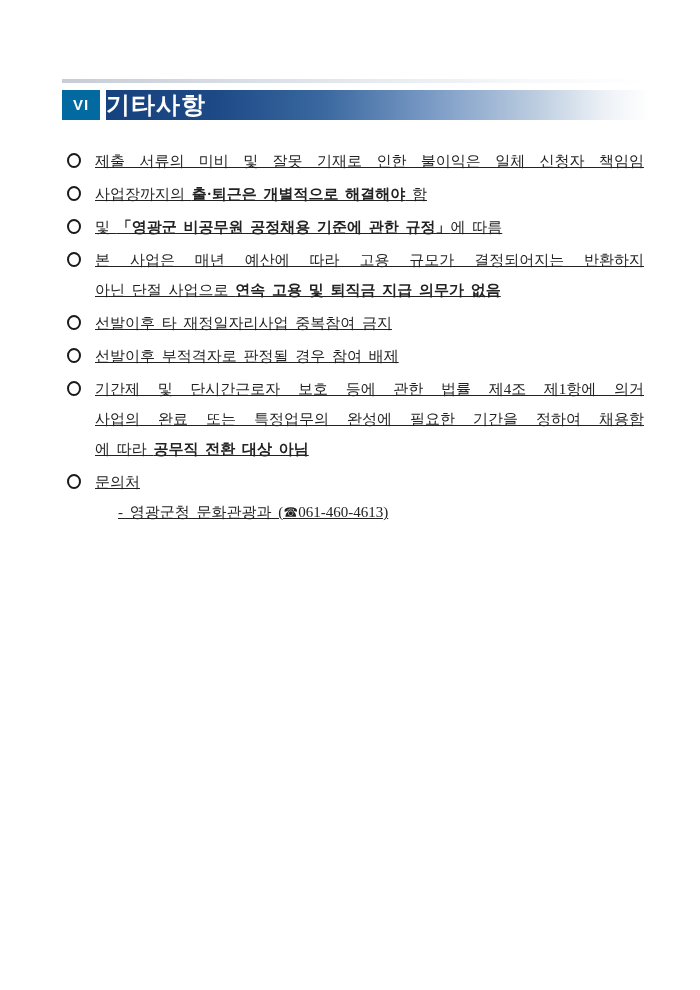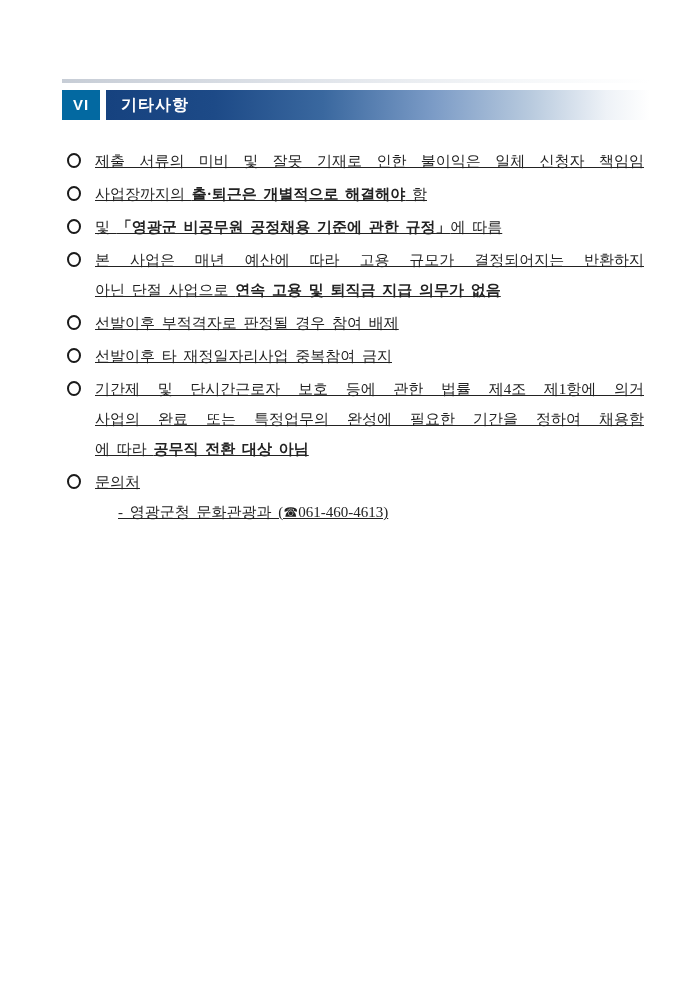--- a/index.html
+++ b/index.html
@@ -19,22 +19,22 @@
     font-weight:bold; font-size:15px; letter-spacing:1px;
     text-align:center; line-height:30px;
   }
   .title-bar {
     position:absolute; left:106px; top:90px; width:544px; height:30px;
     background:linear-gradient(90deg,#16427f 0%,#1d4a87 20%,#3a689f 40%,#7b9bc6 60%,#b8cade 78%,#eef2f7 92%,#ffffff 100%);
   }
   .title-text {
     display:block; color:#ffffff;
     font-family:"Liberation Sans","DejaVu Sans",sans-serif;
-    font-weight:bold; font-size:16px; line-height:30px;
-    padding-left:15px; letter-spacing:1px;
+    font-weight:bold; font-size:24px; line-height:30px;
+    letter-spacing:1px;
   }
   .content {
     position:absolute; left:62px; top:146px; width:582px;
     font-size:15px; line-height:30px; word-spacing:3px;text-decoration:underline;
   }
   .bullet { display:flex; align-items:flex-start; margin-bottom:3px; }
   .circle {
     flex:none; width:14px; height:15px; box-sizing:border-box;
     border:2.5px solid #1a1a1a; border-radius:50%;
     margin:7px 14px 0 5px; background:#ffffff;
@@ -84,28 +84,28 @@
       <span class="circle"></span>
       <div class="btext">
         <div class="line j">본 사업은 매년 예산에 따라 고용 규모가 결정되어지는 반환하지</div>
         <div class="line"><span>아닌 단절 사업으로 </span><b>연속 고용 및 퇴직금 지급 의무가 없음</b></div>
       </div>
     </div>
 
     <div class="bullet">
       <span class="circle"></span>
       <div class="btext">
-          <div class="line">선발이후 부적격자로 판정될 경우 참여 배제</div>
+          <div class="line">선발이후 타 재정일자리사업 중복참여 금지</div>
         </div>
     </div>
 
     <div class="bullet">
       <span class="circle"></span>
       <div class="btext">
-          <div class="line">선발이후 타 재정일자리사업 중복참여 금지</div>
+          <div class="line">선발이후 부적격자로 판정될 경우 참여 배제</div>
         </div>
     </div>
 
     <div class="bullet">
       <span class="circle"></span>
       <div class="btext">
         <div class="line j">기간제 및 단시간근로자 보호 등에 관한 법률 제4조 제1항에 의거</div>
         <div class="line j">사업의 완료 또는 특정업무의 완성에 필요한 기간을 정하여 채용함</div>
         <div class="line"><span>에 따라 </span><b>공무직 전환 대상 아님</b></div>
       </div>

